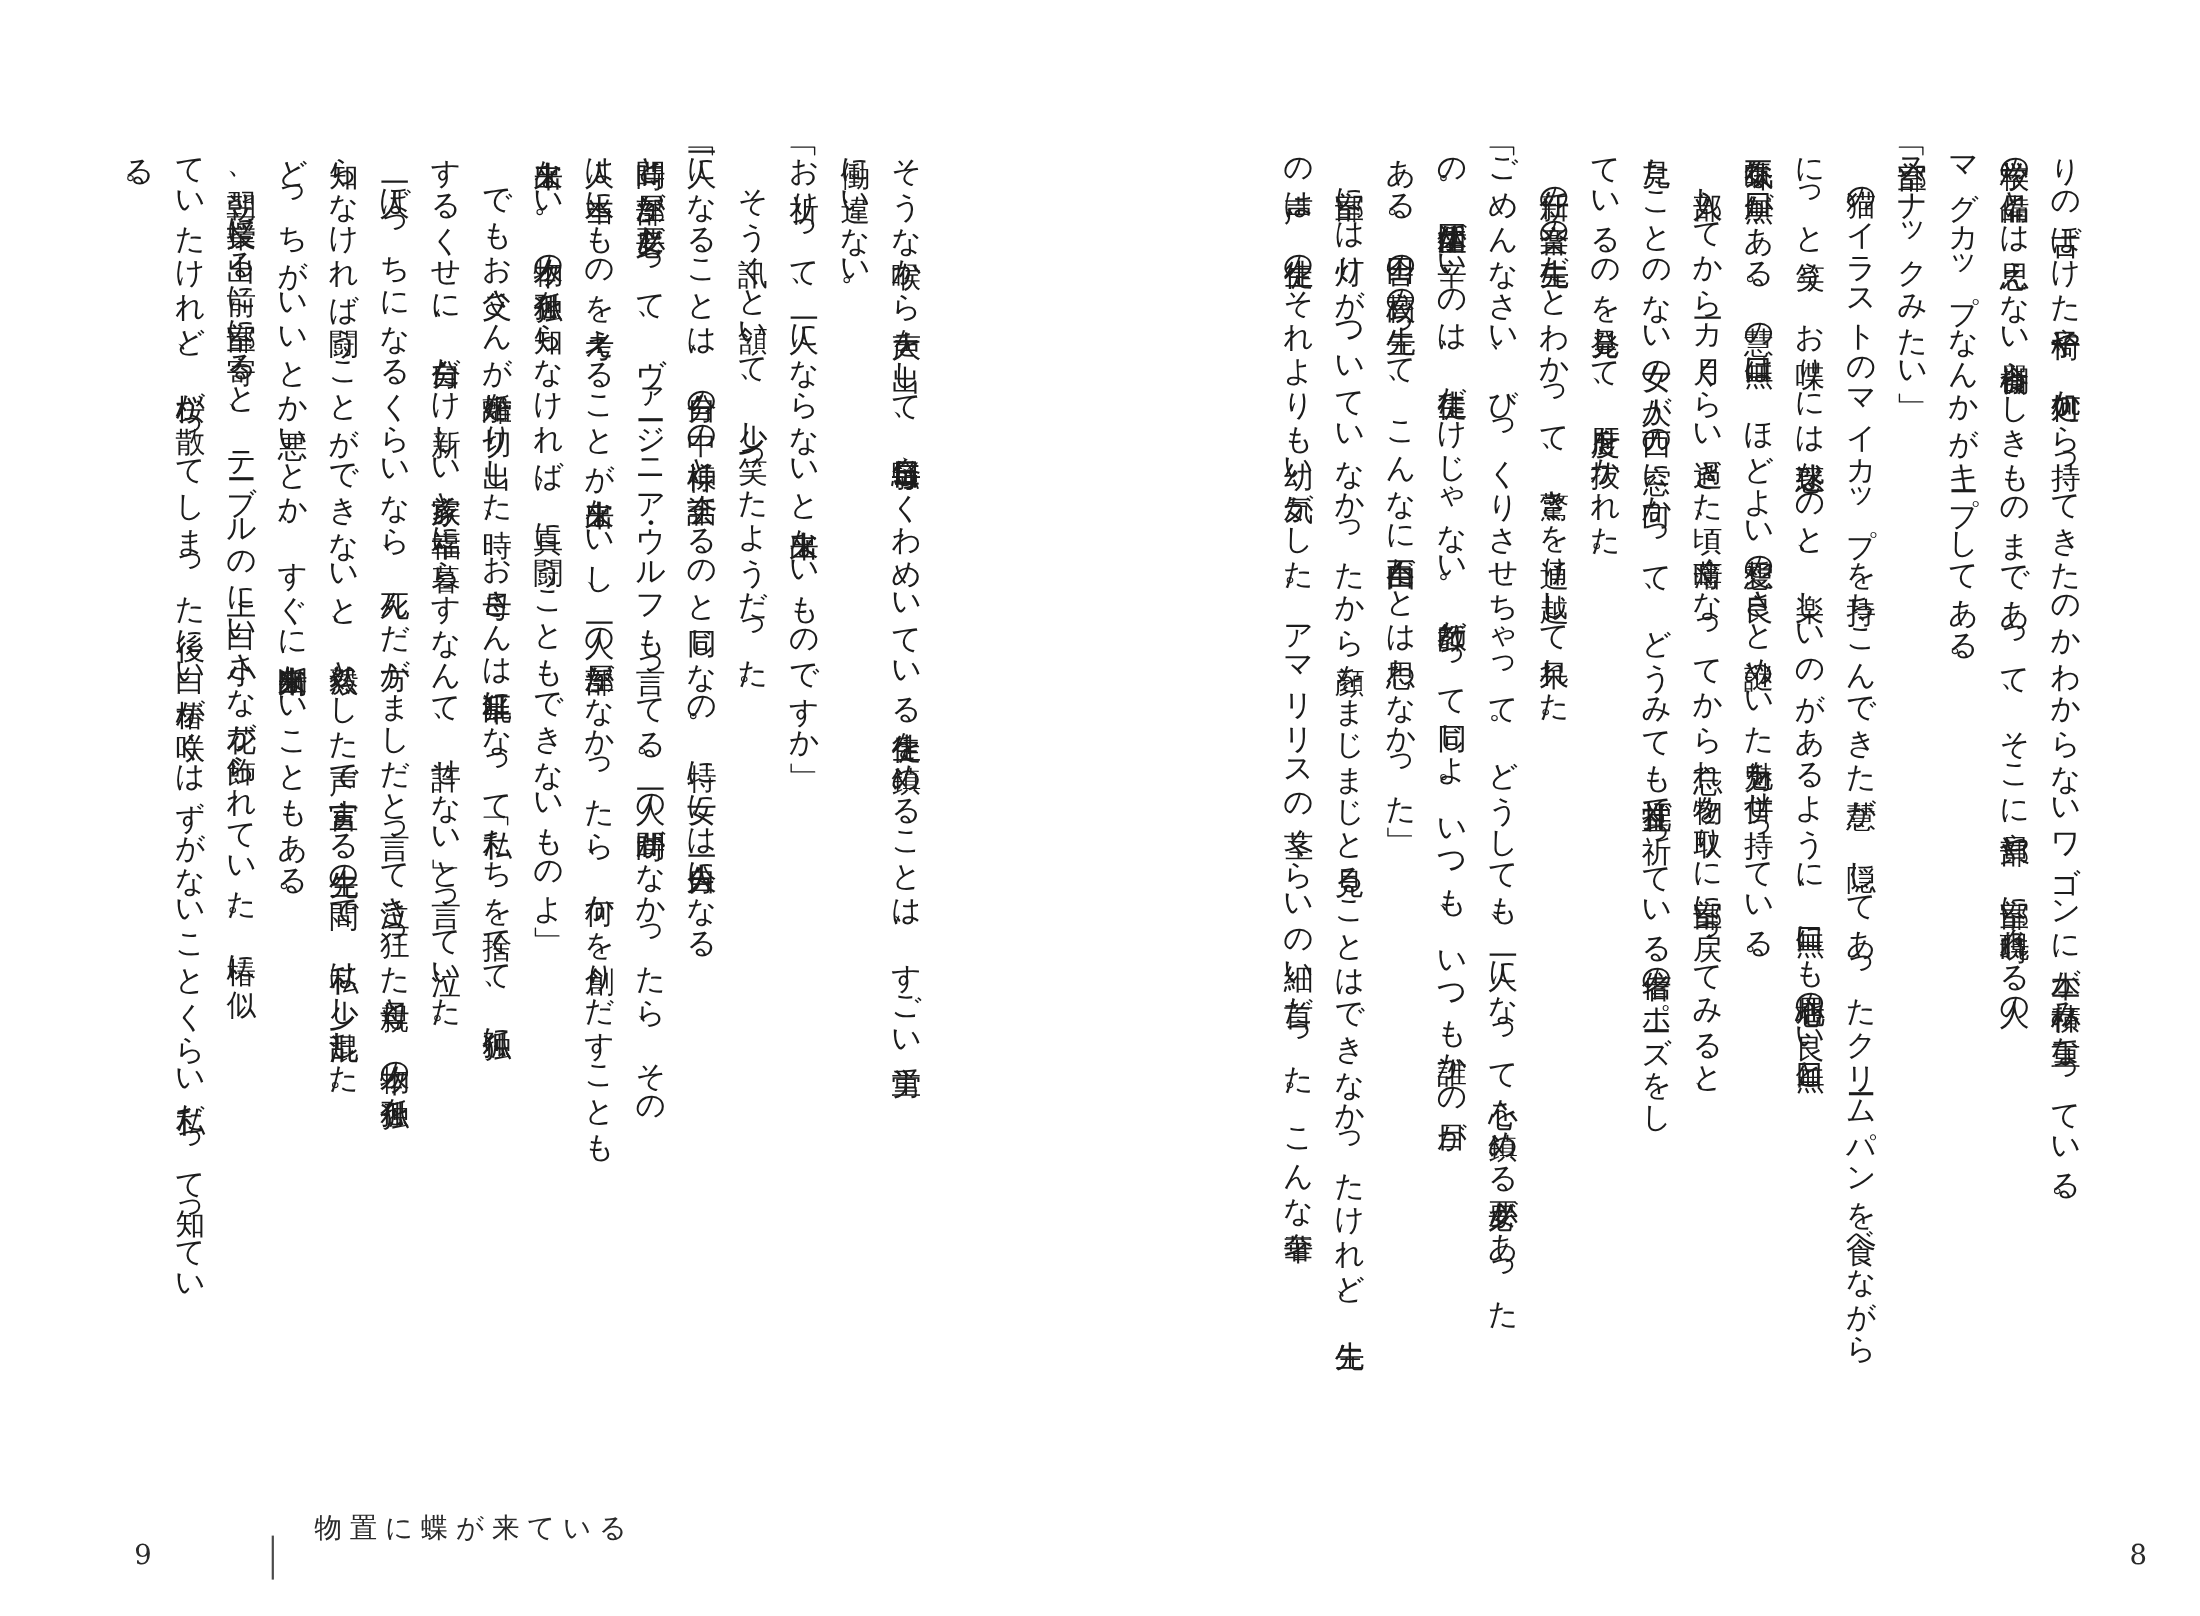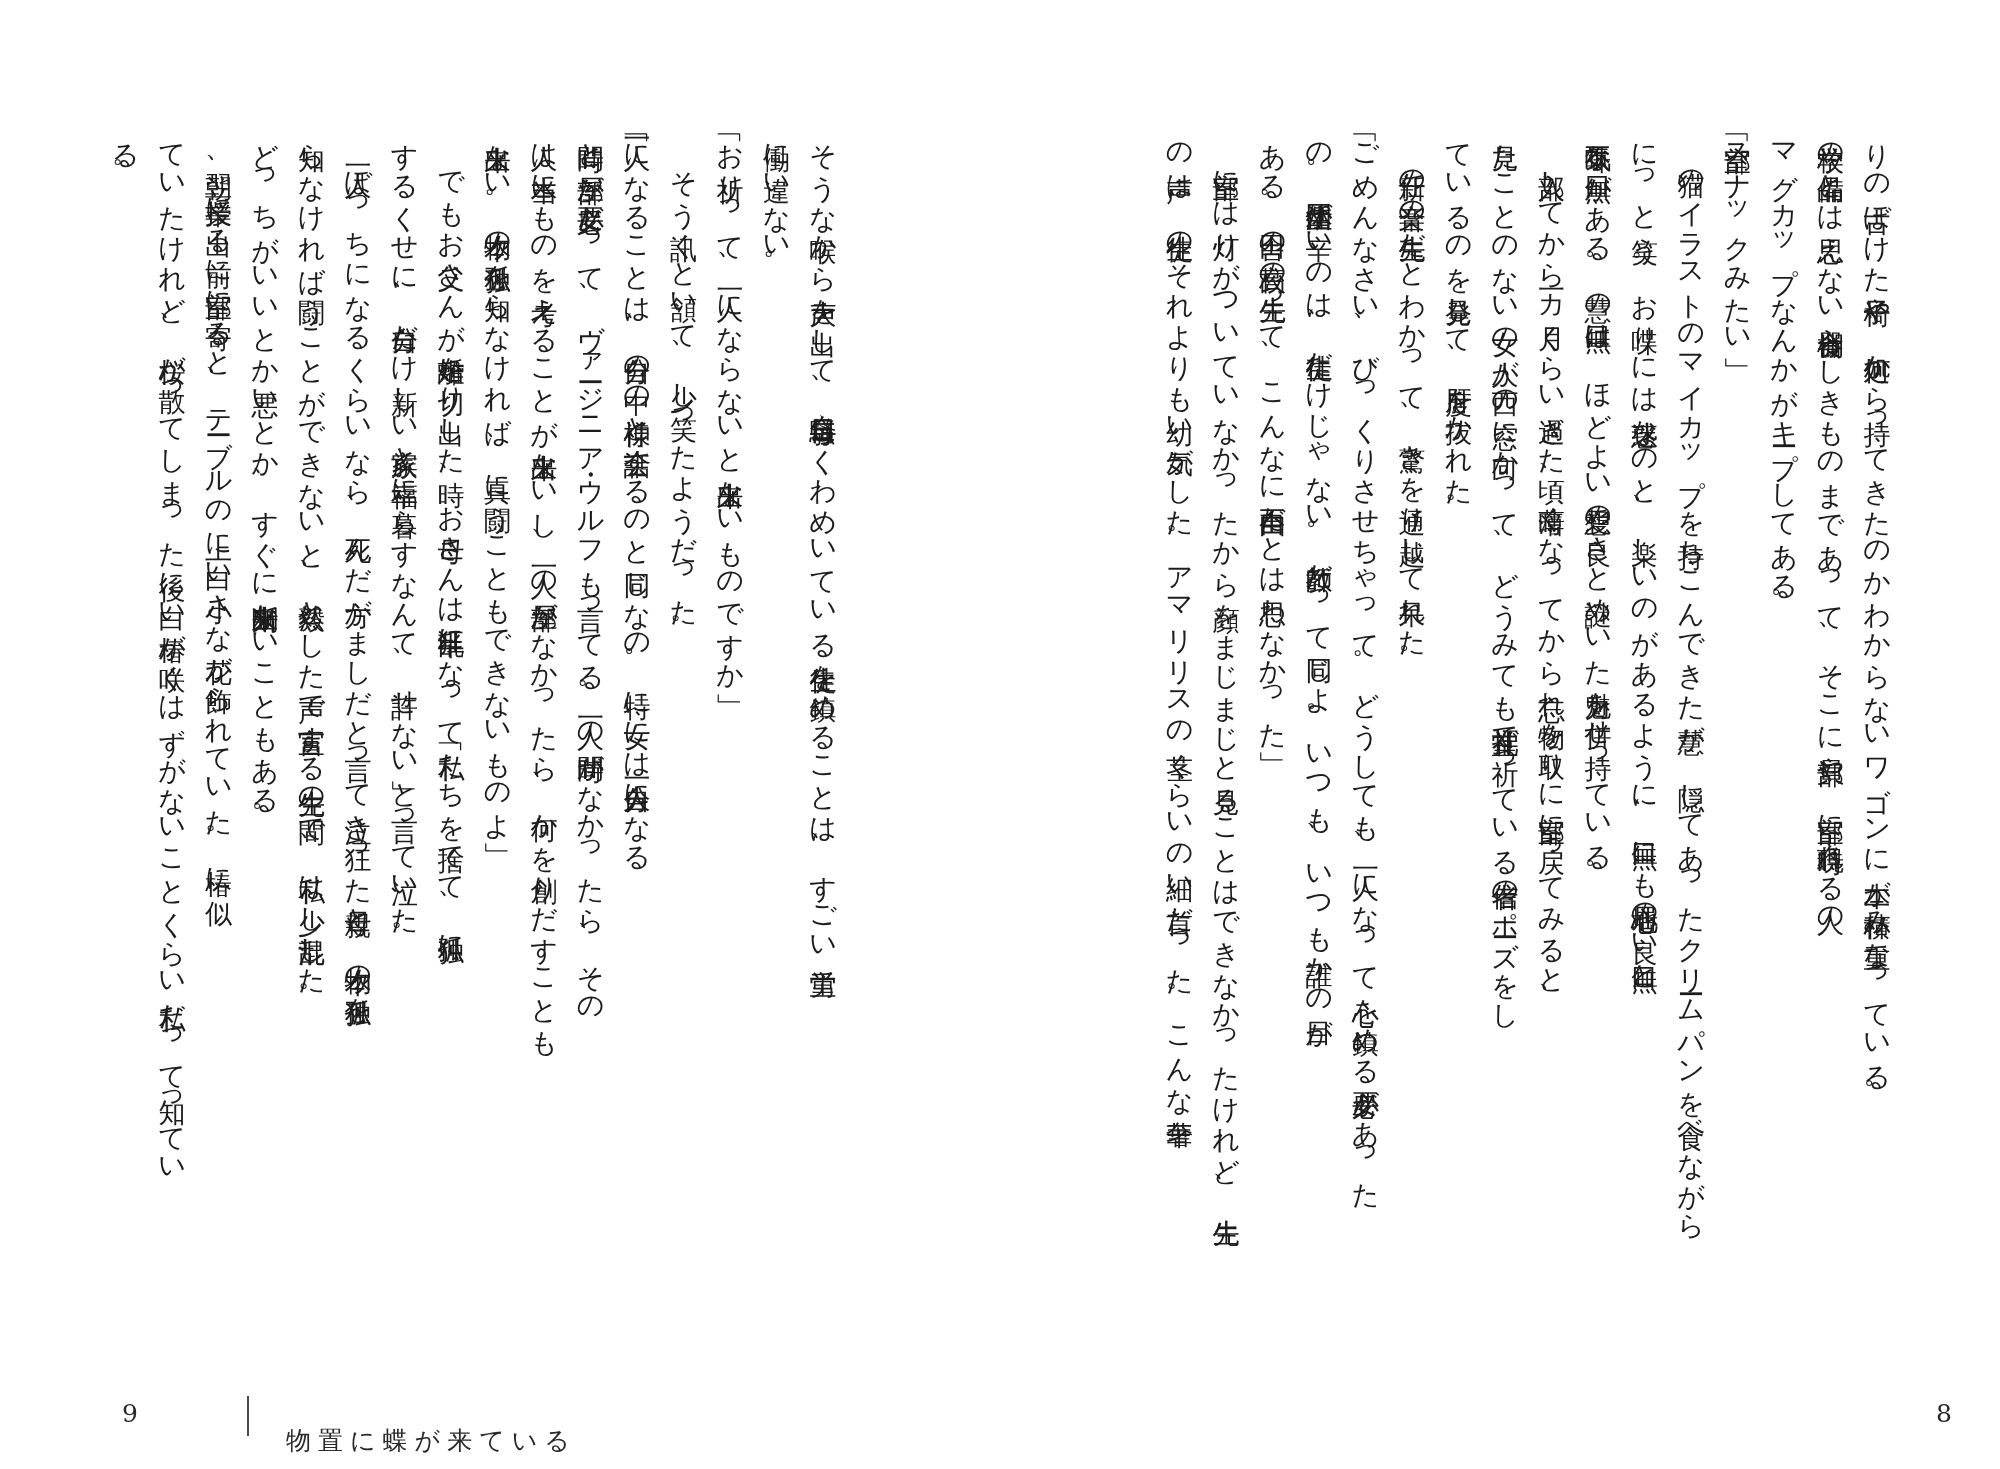--- a/index.html
+++ b/index.html
@@ -34,21 +34,21 @@
     white-space:nowrap;
   }
   .pn-left{left:122px;top:1399px}
   .pn-right{left:1936px;top:1399px}
   .title-rule{
     position:absolute;
     left:247px;top:1396px;
     width:2px;height:40px;
     background:#4a4a4a;
   }
-  .running-title{left:286px;top:1424px;letter-spacing:7px}
+  .running-title{left:286px;top:1372px;letter-spacing:7px}
 </style>
 </head>
 <body>
 
 <div class="vtext vtext-right">
     <div class="col">りの古ぼけた椅子や、何処から持ってきたのかわからないワゴンに本が一杯積み重なっている。</div>
     <div class="col">学校の備品とは思えない食器棚らしきものまであって、そこに部員や、部室に時々現れる人の</div>
     <div class="col">マグカップなんかがキープしてある。</div>
     <div class="col">「部室スナックみたい」</div>
     <div class="col ind">猫のイラストのマイカップを持ちこんできた慧が、隠してあったクリームパンを食べながら</div>

